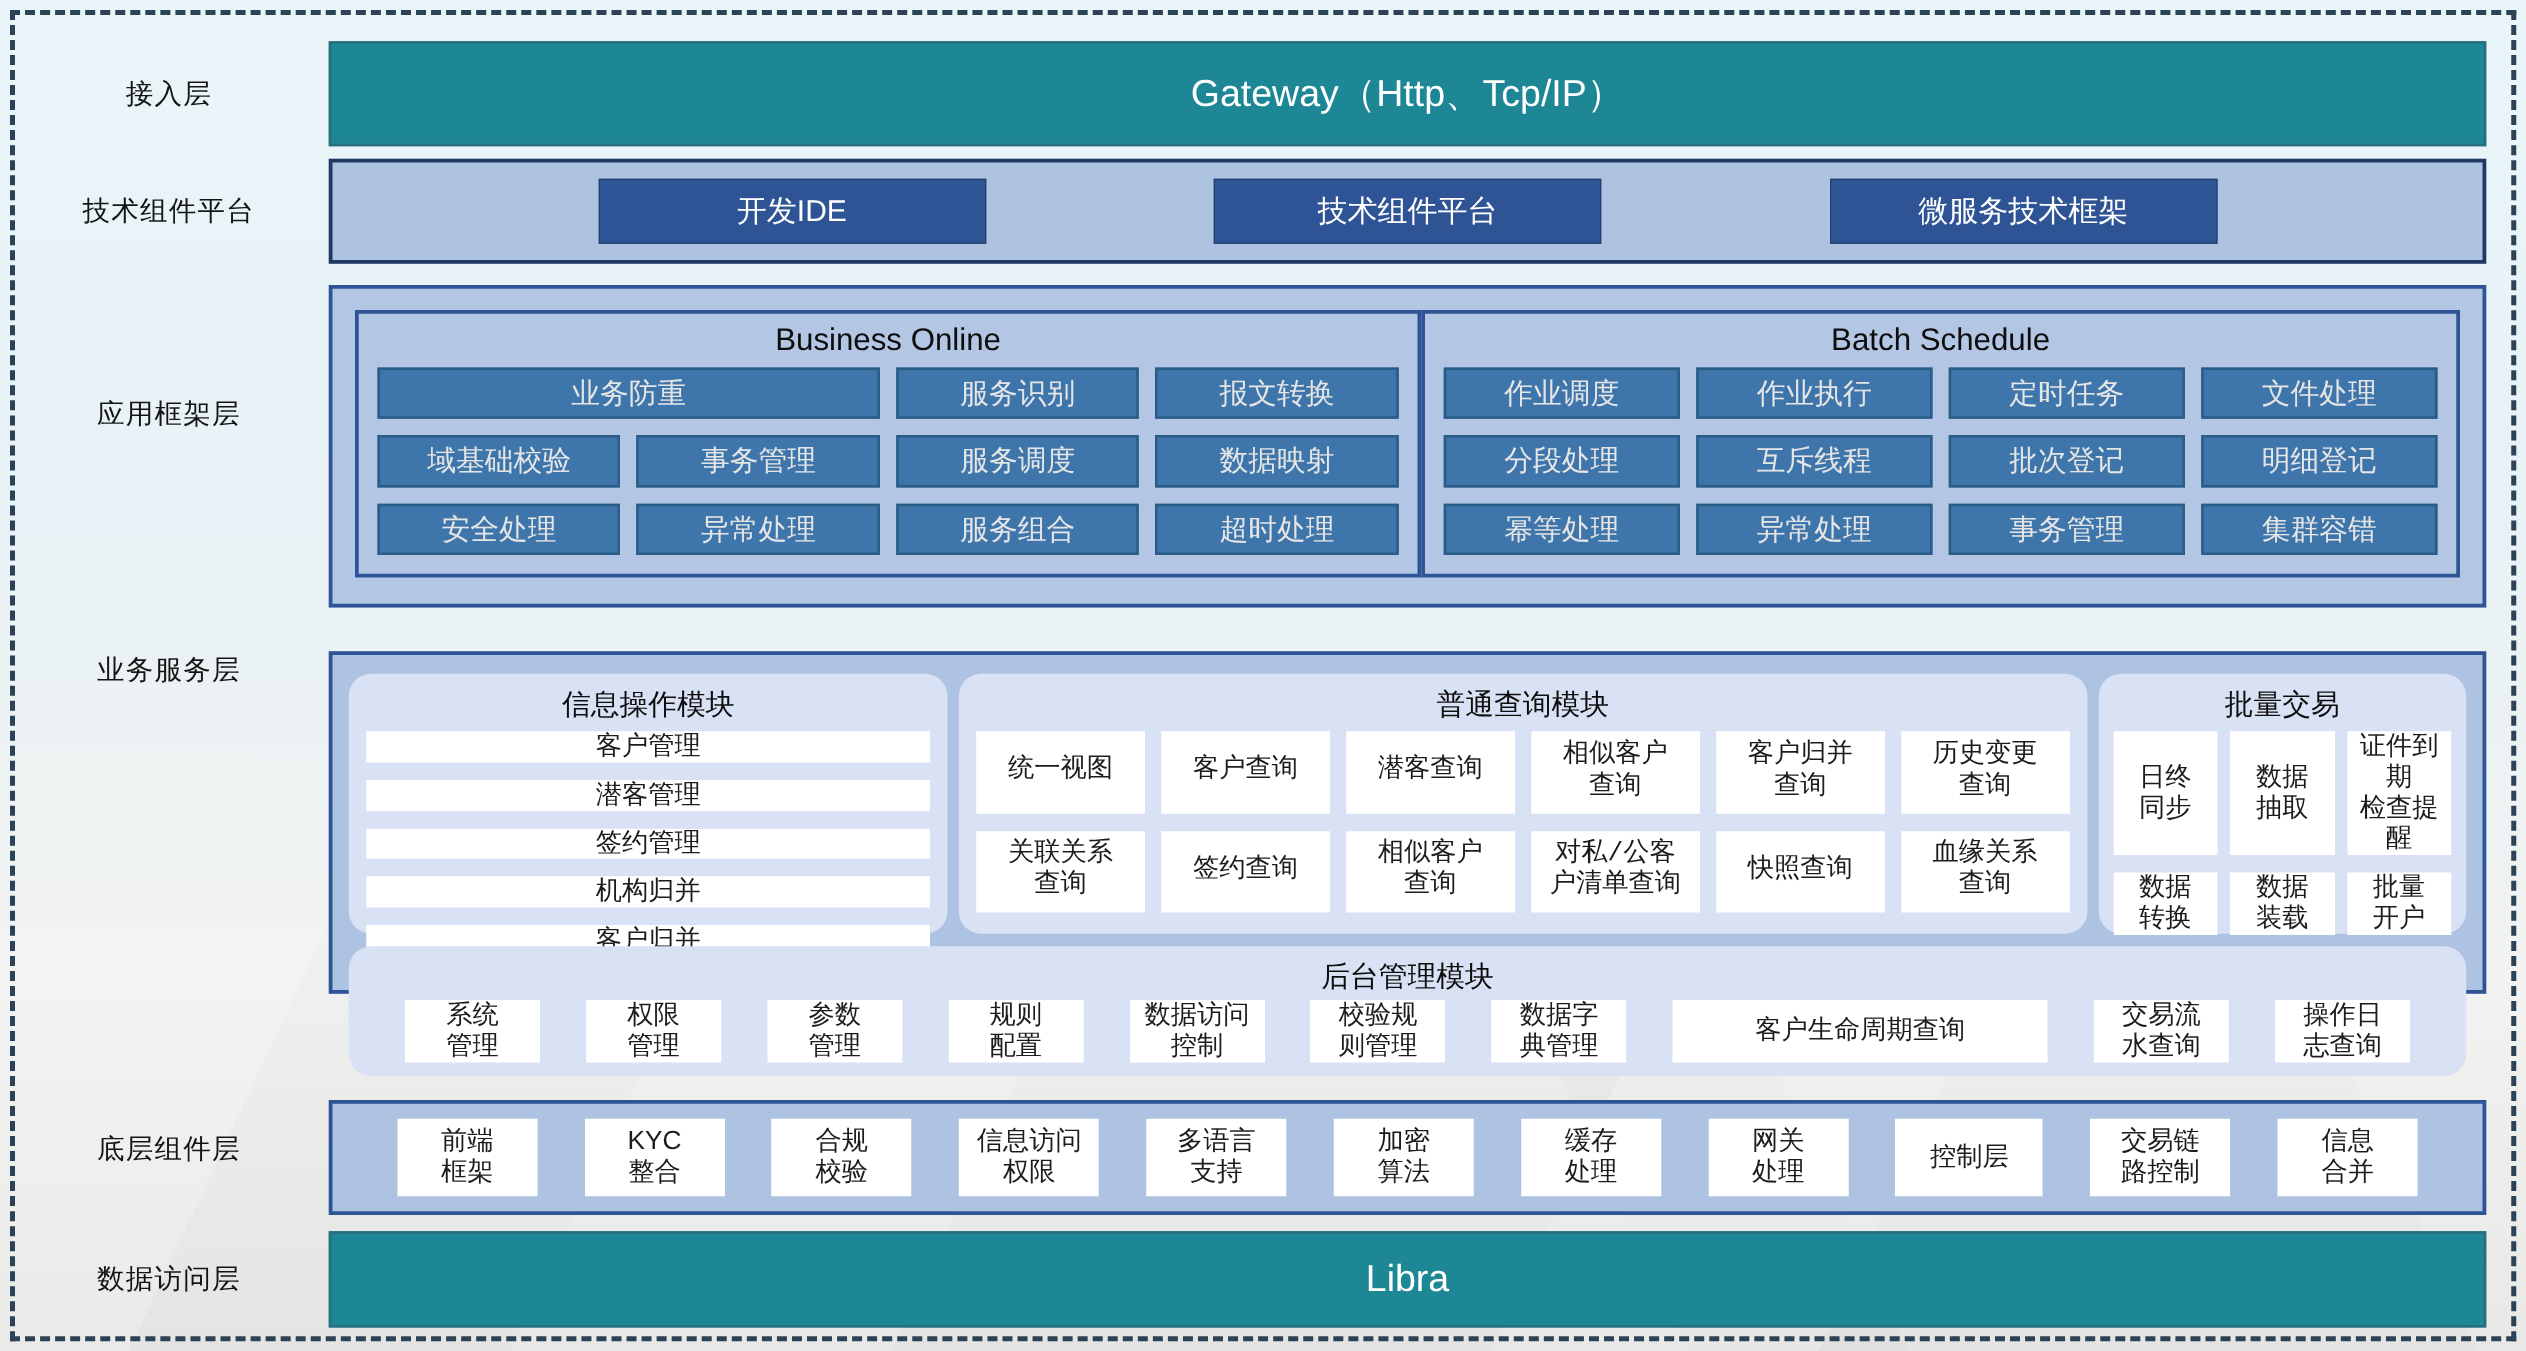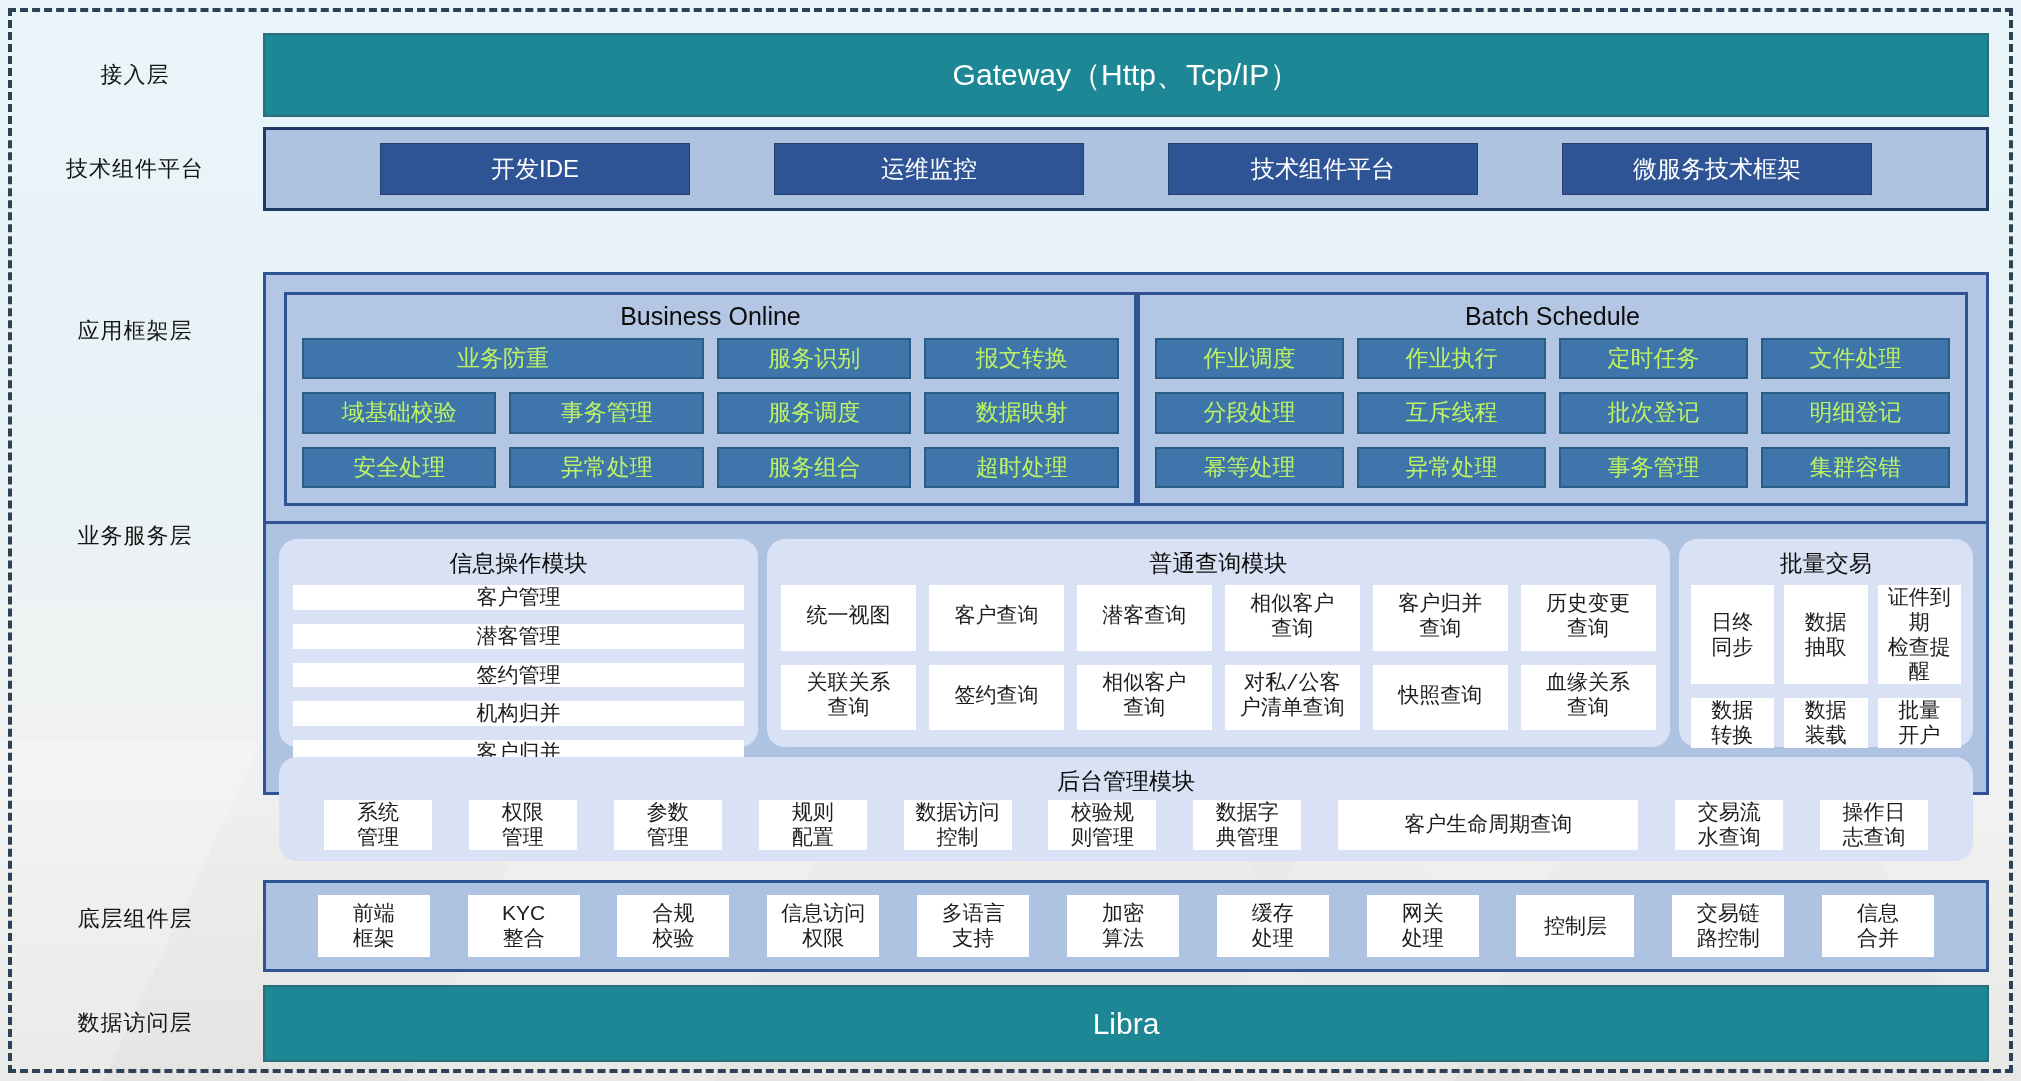--- a/index.html
+++ b/index.html
@@ -43,32 +43,32 @@
     top:127px; height:84px; background:#aec3df; border:3px solid #1f3864;
     display:flex; align-items:center; justify-content:space-evenly; padding:0 30px;
   }
   .tech-btn {
     width:310px; height:52px; background:#2f5496; border:1px solid #24406e;
     color:#fff; font-size:24px; display:flex; align-items:center; justify-content:center;
   }
 
   #appfw-band {
     top:228px; height:258px; background:#b3c6e4; border:3px solid #2f5496;
-    display:flex; padding:17px 18px 21px 18px;margin-top:44px;
+    display:flex; padding:17px 18px 21px 18px;
   }
   .inner-panel { border:3px solid #2f5496; background:#b3c6e4; display:flex; flex-direction:column; }
   #bo-panel { flex:505; }
   #bs-panel { flex:492; }
   .inner-title { text-align:center; font-size:25px; color:#0d0d0d; padding:7px 0 5px; }
   .inner-grid {
     flex:1; display:grid; grid-template-columns:repeat(4,1fr);
     gap:13px; padding:2px 15px 15px;
   }
   .bbox {
-    background:#3e76ab; border:2px solid #2a5d85; color:#bef264; font-size:23px;
+    background:#3e76ab; border:2px solid #2a5d85; color:#e5e5e5; font-size:23px;
     display:flex; align-items:center; justify-content:center; text-align:center;
   }
   #bo-grid > :first-child { grid-column:span 2; }
 
   #service-band {
     top:521px; height:274px; background:#aec3e2; border:3px solid #2f5496;
     display:flex; flex-direction:column; padding:15px 13px 9px;
   }
   .service-top { display:flex; gap:9px; height:208px; }
   .panel { background:#d9e1f4; border-radius:18px; display:flex; flex-direction:column; }
@@ -108,21 +108,20 @@
   <div class="layer-label" id="lbl-tech">技术组件平台</div>
   <div class="layer-label" id="lbl-appfw">应用框架层</div>
   <div class="layer-label" id="lbl-service">业务服务层</div>
   <div class="layer-label" id="lbl-base">底层组件层</div>
   <div class="layer-label" id="lbl-data">数据访问层</div>
 
   <div class="band teal-bar" id="gateway-bar">Gateway（Http、Tcp/IP）</div>
 
   <div class="band" id="tech-band">
       <div class="tech-btn">开发IDE</div>
-      <div class="tech-btn">运维监控</div>
       <div class="tech-btn">技术组件平台</div>
       <div class="tech-btn">微服务技术框架</div>
     </div>
 
   <div class="band" id="appfw-band">
     <div class="inner-panel" id="bo-panel">
       <div class="inner-title">Business Online</div>
       <div class="inner-grid" id="bo-grid">
           <div class="bbox">业务防重</div>
           <div class="bbox">服务识别</div>

